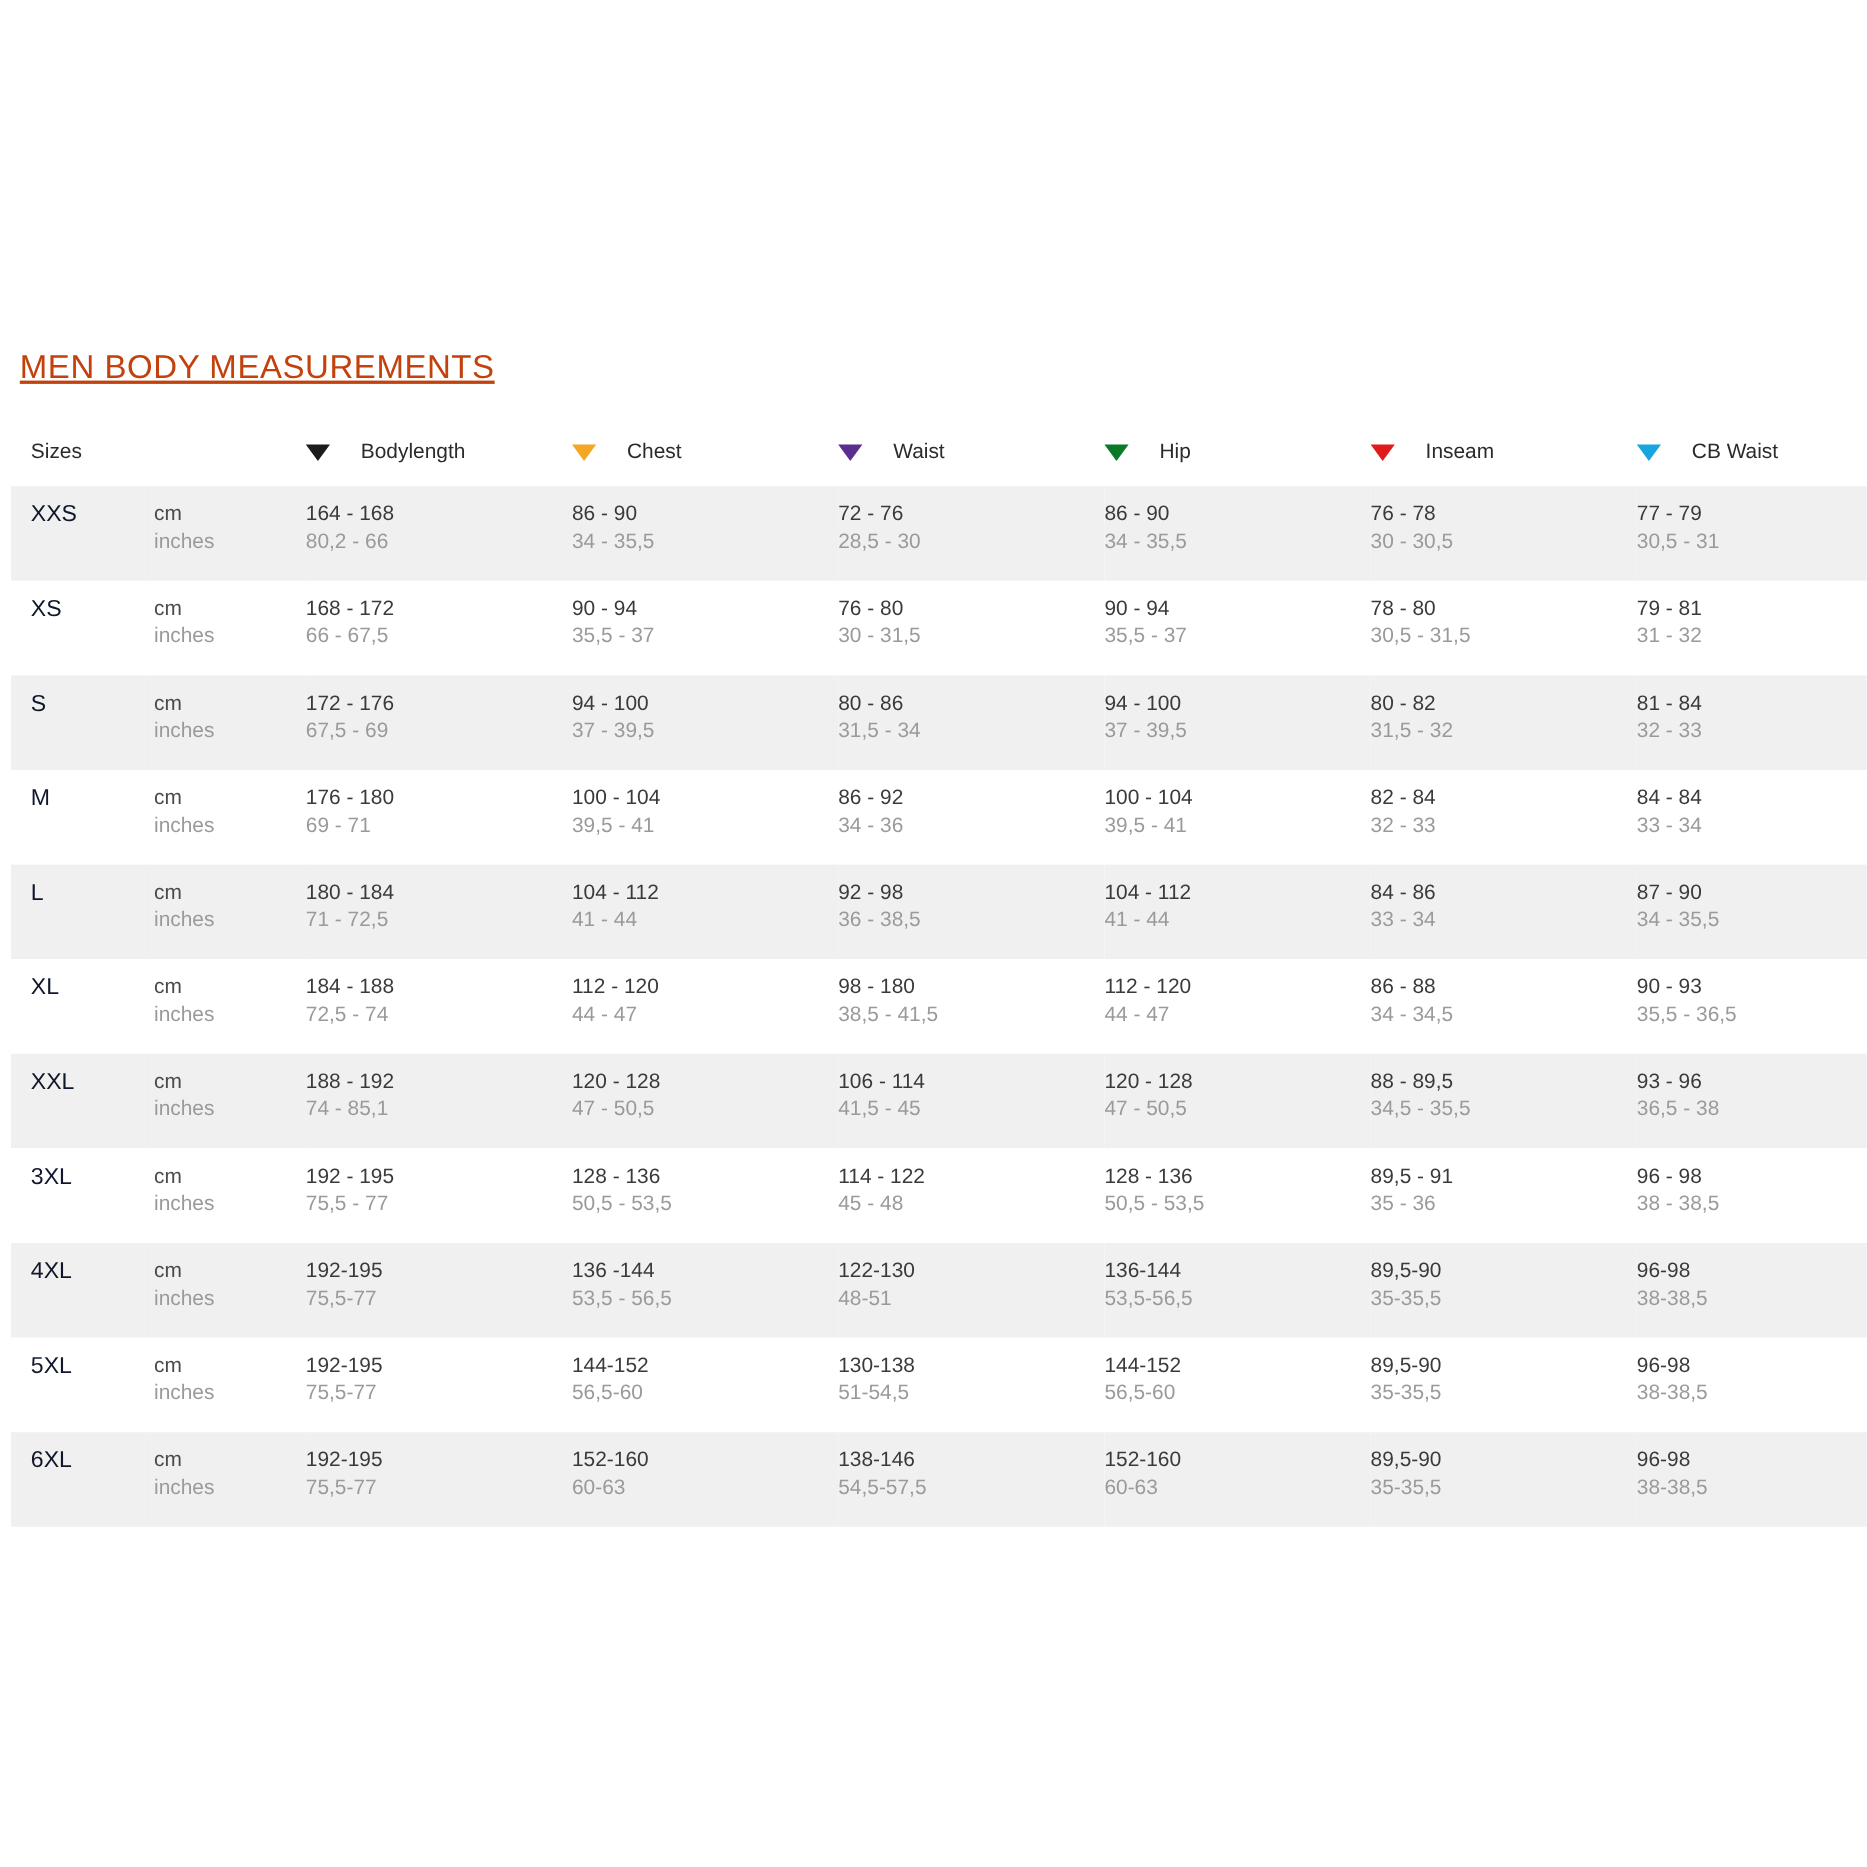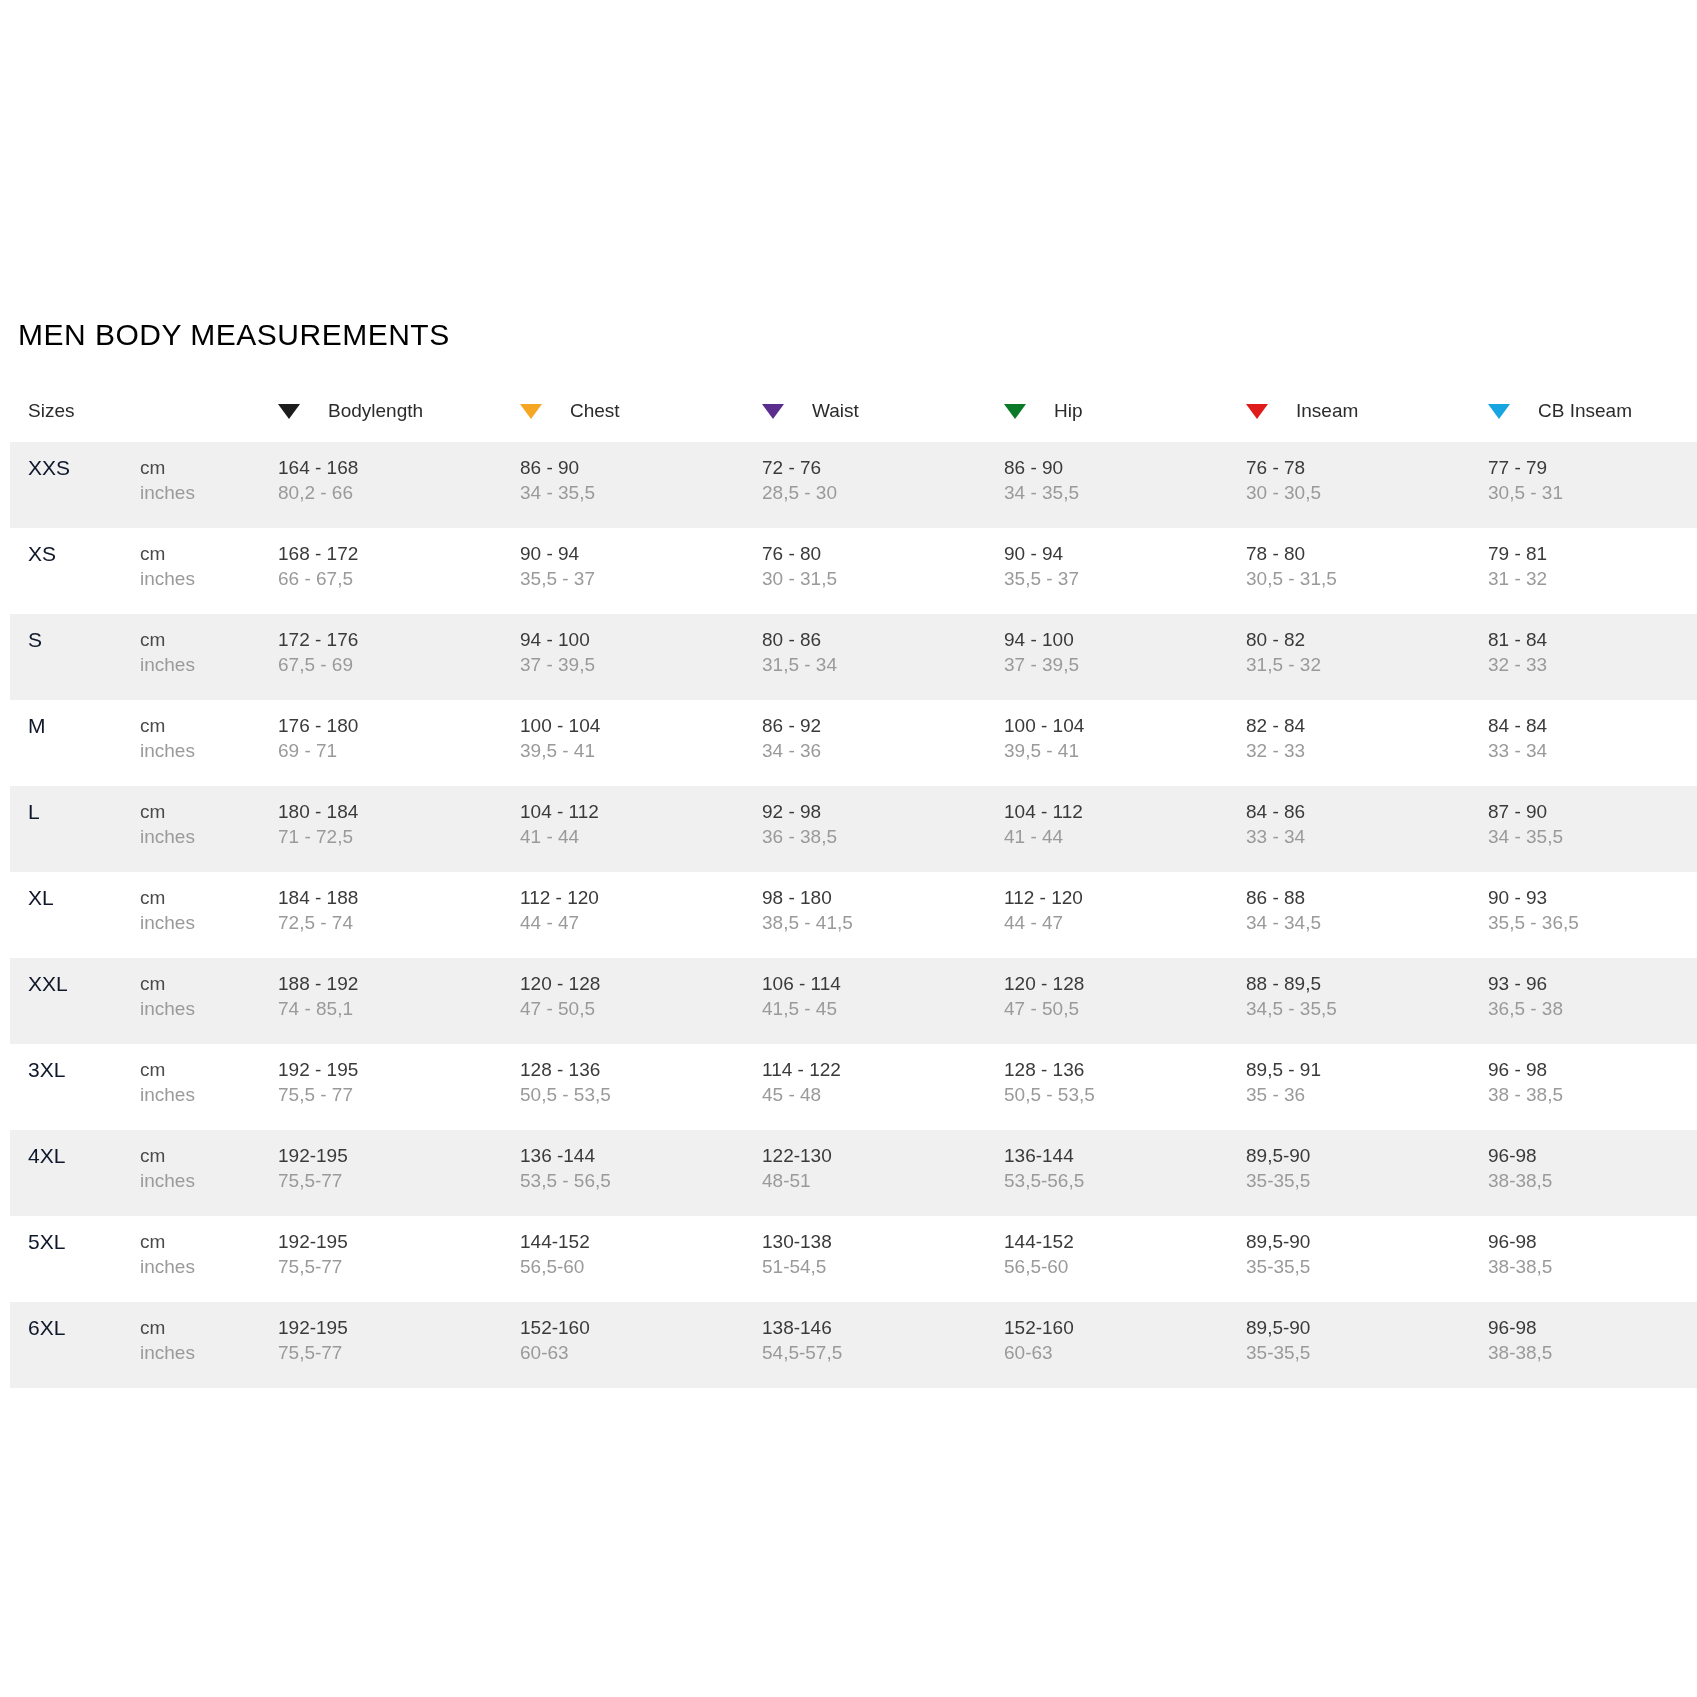--- a/index.html
+++ b/index.html
@@ -17,23 +17,24 @@
   .page {
     position: relative;
     width: 1697px;
     height: 1697px;
     box-sizing: border-box;
     padding: 318px 0 0 0;
   }
   .title {
     font-size: 30px;
     letter-spacing: 0.5px;
-    color: #000000;
+    color: #c2410c;
     font-weight: 400;
     margin: 0 0 48px 18px;
+    text-decoration: underline;
   }
   table.size-table {
     border-collapse: collapse;
     width: 1680px;
     margin-left: 10px;
     table-layout: fixed;
   }
   table.size-table col.c-size    { width: 128px; }
   table.size-table col.c-unit    { width: 140px; }
   table.size-table col.c-data    { width: 242px; }
@@ -141,21 +142,21 @@
         </th>
         <th>
           <span class="hd">
             <span class="tri" style="border-top-color:#e01b1b"></span>
             <span>Inseam</span>
           </span>
         </th>
         <th>
           <span class="hd">
             <span class="tri" style="border-top-color:#16a5e0"></span>
-            <span>CB Inseam</span>
+            <span>CB Waist</span>
           </span>
         </th>
       </tr>
     </thead>
     <tbody>
 
       <tr class="row-odd">
         <td class="size-cell">XXS</td>
         <td>
           <div class="unit-stack">

